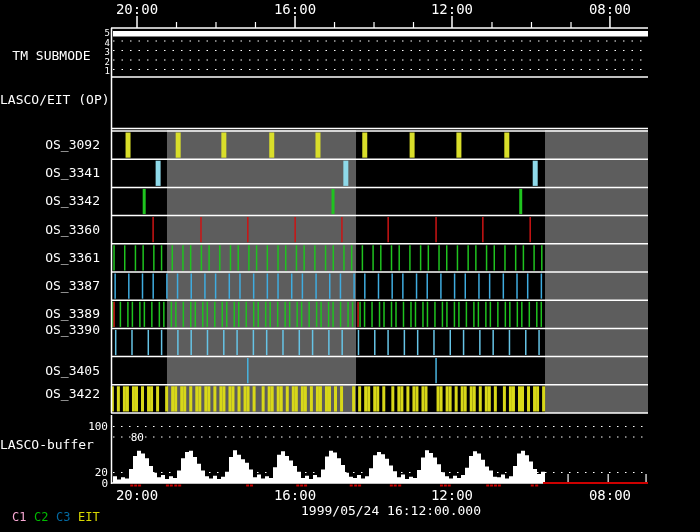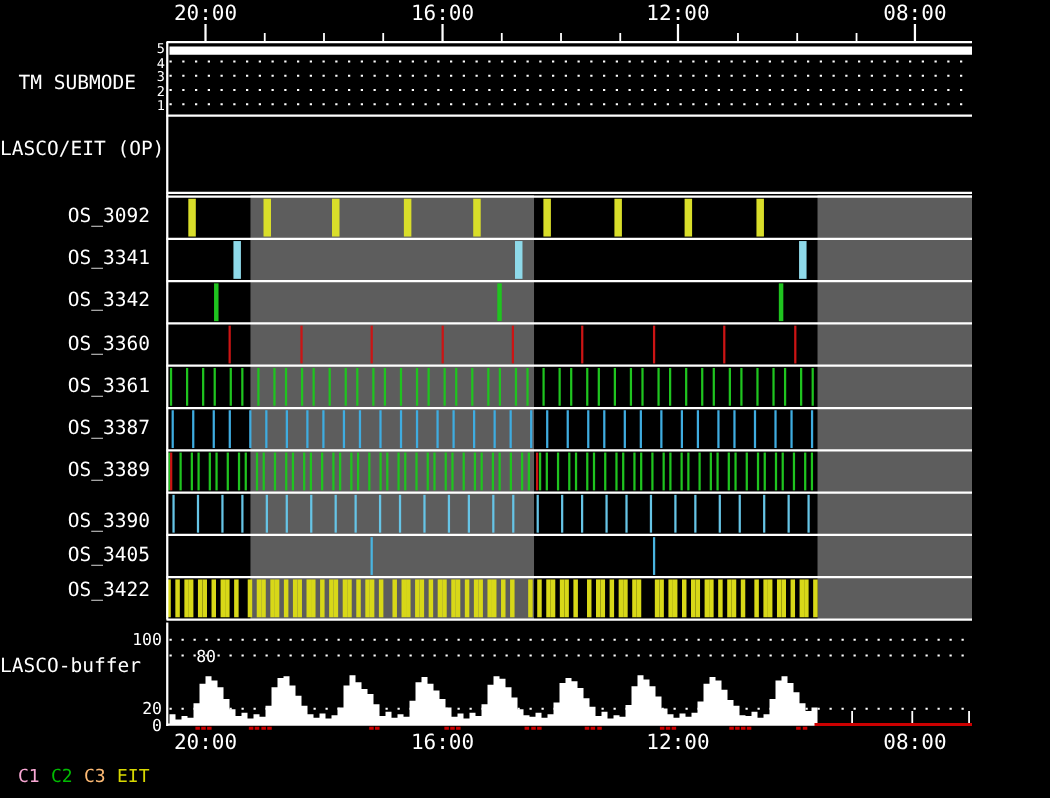--- a/index.html
+++ b/index.html
@@ -405,33 +405,34 @@
 
   <div class="lbl left-label" style="top:93px;">LASCO/EIT (OP)</div>
 
   <div class="row-label" style="top: 138px;">OS_3092</div>
   <div class="row-label" style="top: 166.2px;">OS_3341</div>
   <div class="row-label" style="top: 194.4px;">OS_3342</div>
   <div class="row-label" style="top: 222.6px;">OS_3360</div>
   <div class="row-label" style="top: 250.8px;">OS_3361</div>
   <div class="row-label" style="top: 279px;">OS_3387</div>
   <div class="row-label" style="top: 307.2px;">OS_3389</div>
-  <div class="row-label" style="top: 341px;">OS_3390</div>
+  <div class="row-label" style="top: 323px;">OS_3390</div>
   <div class="row-label" style="top: 363.6px;">OS_3405</div>
   <div class="row-label" style="top: 387px;">OS_3422</div>
 
   <div class="lbl left-label" style="top:438px;width:92px;">LASCO-buffer</div>
   <div class="lbl buf-ylabel" style="top:421px;">100</div>
   <div class="lbl buf-ylabel" style="top:431.5px;margin-left:36px;">80</div>
   <div class="lbl buf-ylabel" style="top:467px;">20</div>
   <div class="lbl buf-ylabel" style="top:477.5px;">0</div>
 
   <div class="lbl tlabel bottom" style="left: 137.007px;">20:00</div>
   <div class="lbl tlabel bottom" style="left: 295.028px;">16:00</div>
   <div class="lbl tlabel bottom" style="left: 451.99px;">12:00</div>
   <div class="lbl tlabel bottom" style="left: 609.955px;">08:00</div>
 
+  <div class="lbl timestamp">1999/05/24 16:12:00.000</div>
   <div class="legend" style="left:12px;"><span class="legend-item" style="color: #f9a8d4;">C1</span></div>
   <div class="legend" style="left:34px;"><span class="legend-item" style="color: rgb(0, 187, 0); margin-top: 32px;">C2</span></div>
-  <div class="legend" style="left:56px;"><span class="legend-item" style="color: #fdba74;">C3</span></div>
+  <div class="legend" style="left:56px;"><span class="legend-item" style="color: #0369a1;">C3</span></div>
   <div class="legend" style="left:78px;"><span class="legend-item" style="color: rgb(216, 216, 0);">EIT</span></div>
 
 </div>
 
 </body></html>

